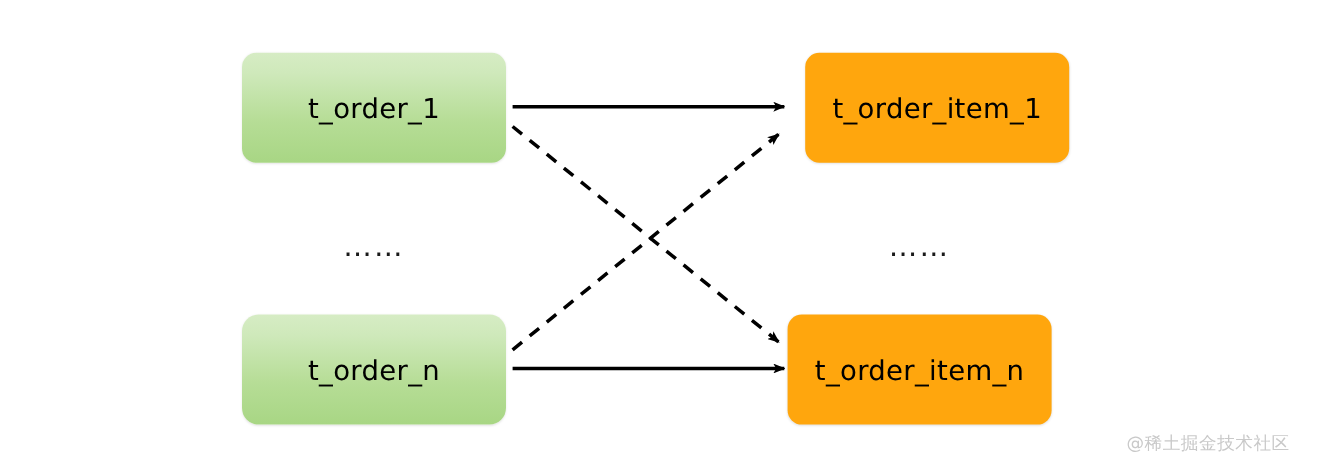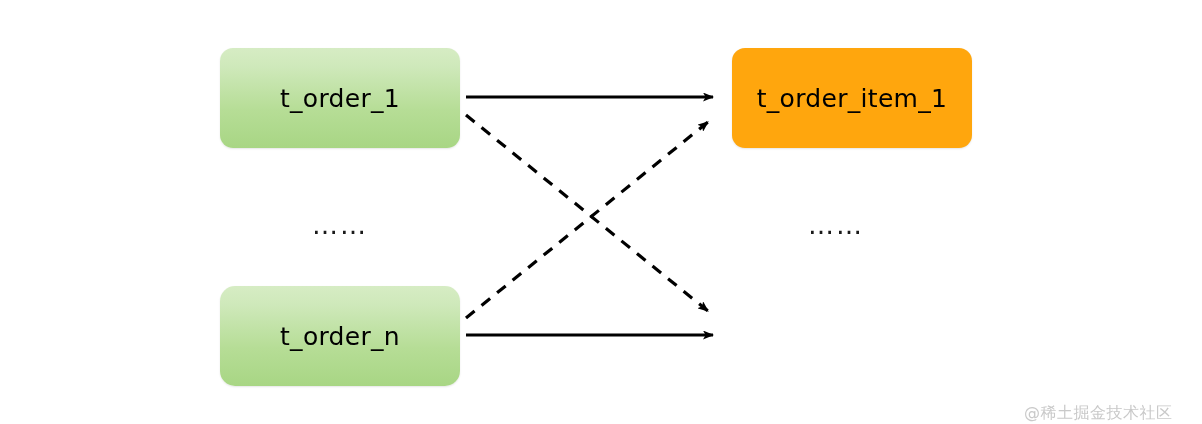--- a/index.html
+++ b/index.html
@@ -107,20 +107,23 @@
   </div>
 
   <div class="node node-green" style="left:220px; top:286px; width:240px; height:100px;border-radius:15px;">
     <span class="node-label">t_order_n</span>
   </div>
 
   <div class="node node-orange" style="left:716px; top:48px; width:240px; height:100px;margin-left:16px;">
     <span class="node-label">t_order_item_1</span>
   </div>
 
+  <div class="node node-orange" style="left:716px; top:286px; width:240px; height:100px;">
+    <span class="node-label">t_order_item_n</span>
+  </div>
 
   <div class="ellipsis" style="left:290px; top:210px; width:100px;">……</div>
 
   <div class="ellipsis" style="left:786px; top:210px; width:100px;">……</div>
 
-  <div class="watermark" style="left:1024px; top:403px;">@稀土掘金技术社区</div>
+  <div class="watermark" style="left:1024px; top:393px;">@稀土掘金技术社区</div>
 
 </div>
 
 </body></html>

